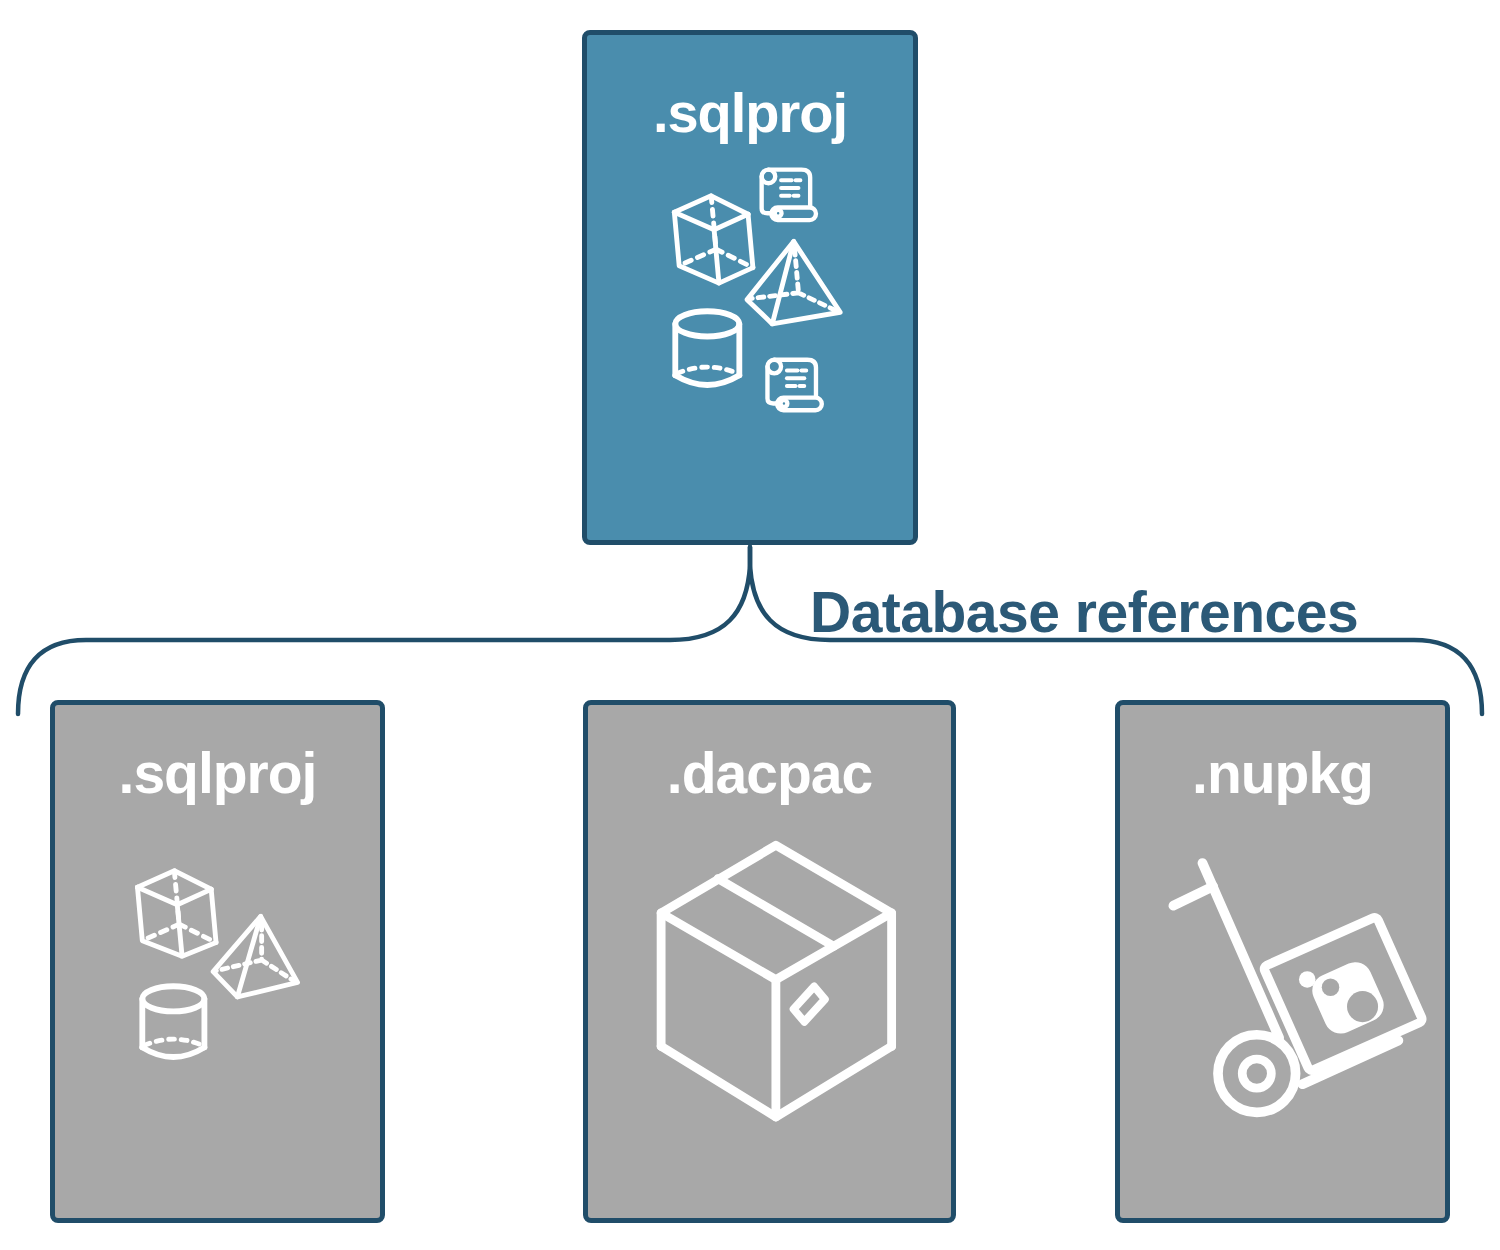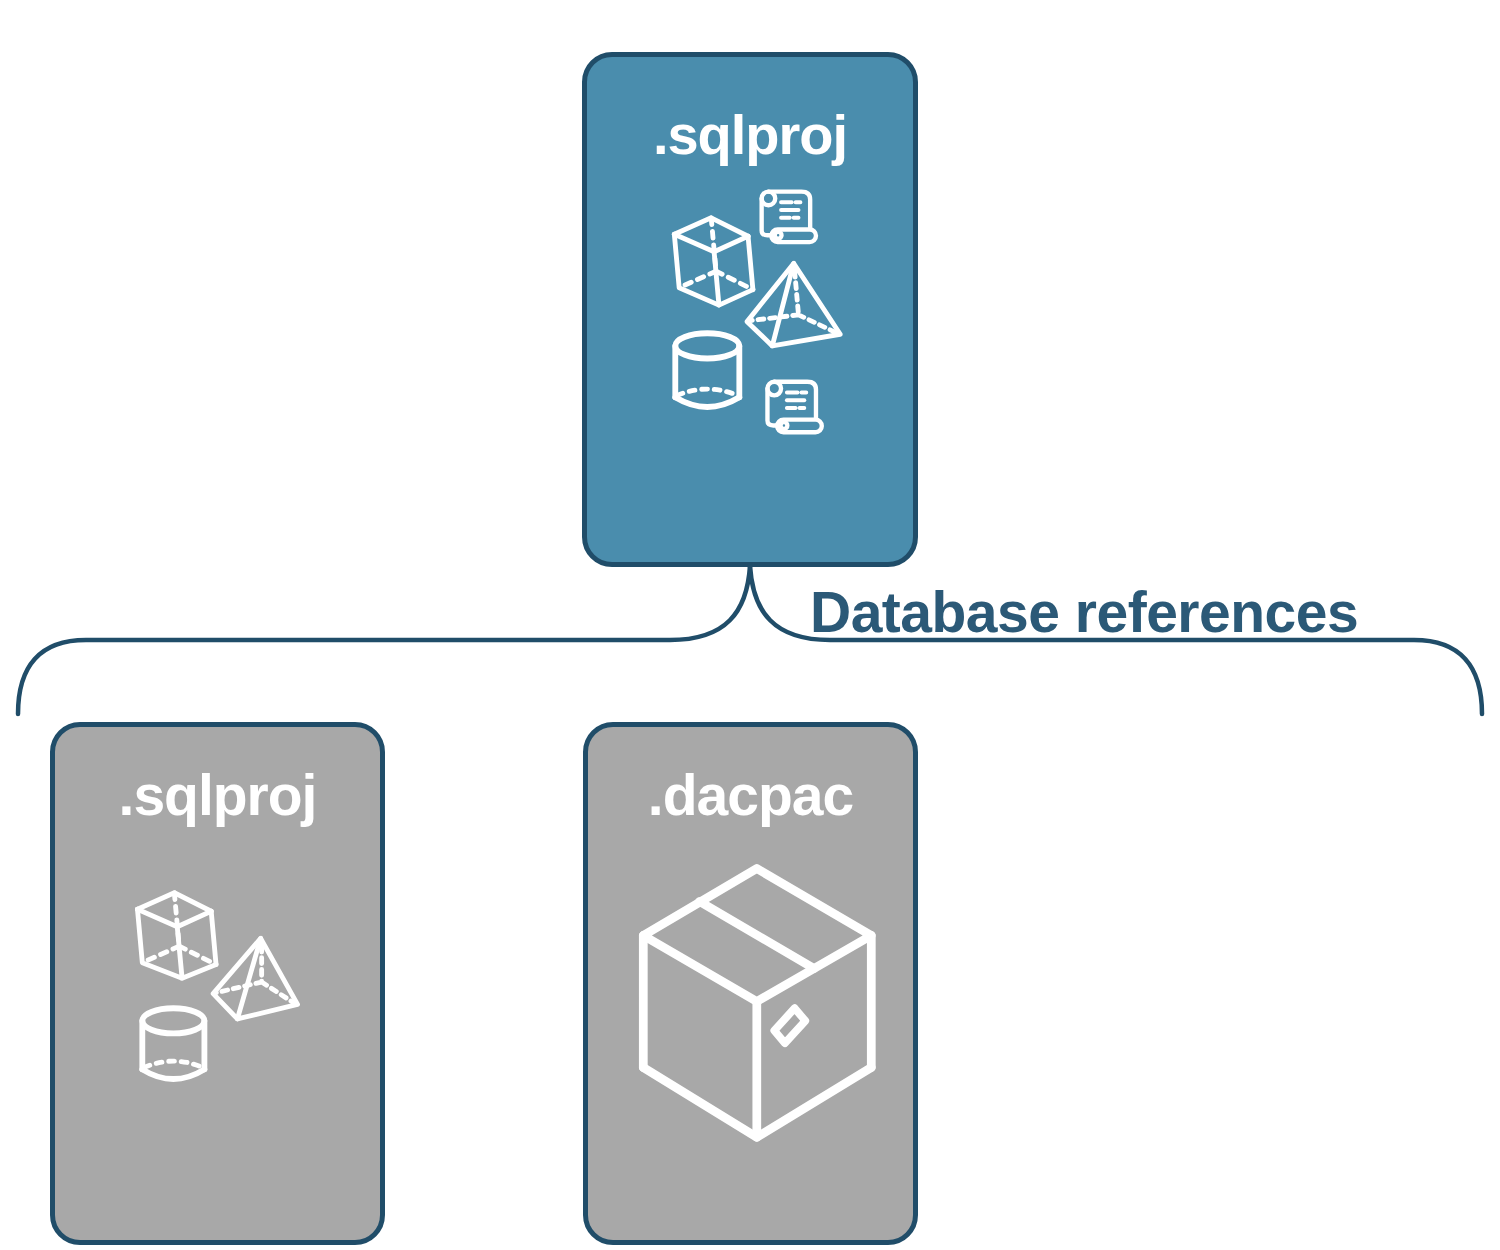--- a/index.html
+++ b/index.html
@@ -2,21 +2,21 @@
 <html style="--root-fill: #4A8DAD; --child-fill: #A8A8A8; --node-border: #204D69; --connector-line: #204D69; --connector-label-text: #2B5977; --icon-stroke: #FFFFFF;"><head>
 <meta charset="utf-8">
 <style>
   html,body{margin:0;padding:0;background:#ffffff;}
   .canvas{
     position:relative;width:1500px;height:1250px;background:#ffffff;overflow:hidden;
     font-family:"Liberation Sans", sans-serif;
   }
   .node{
     position:absolute;border:5px solid var(--node-border,#204D69);
-    border-radius:30px;box-sizing:border-box;margin-top:22px;
+    border-radius:8px;box-sizing:border-box;
   }
   .node.root{background:var(--root-fill,#4A8DAD);}
   .node.child{background:var(--child-fill,#A8A8A8);}
   .node-title{
     position:absolute;left:0;right:0;text-align:center;color:#ffffff;
     font-weight:bold;line-height:1;letter-spacing:-1px;
   }
   .node.root .node-title{top:50px;font-size:56px;}
   .node.child .node-title{top:40px;font-size:57px;}
   .icon-layer{position:absolute;inset:0;width:100%;height:100%;}
@@ -116,27 +116,48 @@
 
       <g class="stroke-icon" stroke-width="6">
         <ellipse cx="122" cy="300" rx="32" ry="13"></ellipse>
         <path d="M90,300 V350 M154,300 V350"></path>
         <path d="M90,350 Q122,370 154,350"></path>
         <path d="M92,348 Q122,335 152,348" stroke-dasharray="6 7" stroke-width="5"></path>
       </g>
     </svg>
   </div>
 
-  <div class="node child" style="left:583px;top:700px;width:335px;height:523px;">
+  <div class="node child" style="left:583px;top:700px;width:373px;height:523px;">
     <div class="node-title">.dacpac</div>
     <svg class="icon-layer" viewBox="0 0 335 523">
       <g class="stroke-icon" stroke-width="9">
         <path d="M174,143 L292,212 L174,280 L57,212 Z"></path>
         <path d="M115,177 L233,246"></path>
         <path d="M57,212 V348 M174,280 V420 M292,212 V348"></path>
         <path d="M57,348 L174,420 L292,348"></path>
         <path d="M192,310 L213,287 L224,300 L203,323 Z" stroke-width="8"></path>
       </g>
     </svg>
   </div>
 
+  <div class="node child" style="left:1115px;top:700px;width:335px;height:523px;">
+    <div class="node-title">.nupkg</div>
+    <svg class="icon-layer" viewBox="0 0 335 523">
+
+      <g class="stroke-icon" stroke-width="10">
+        <path d="M85,160 L164,340"></path>
+        <path d="M55,204 L96,184"></path>
+        <circle cx="141" cy="377" r="40"></circle>
+        <circle cx="141" cy="377" r="15" stroke-width="9"></circle>
+        <path d="M188,388 L287,343"></path>
+        <rect x="166" y="236" width="128" height="118" rx="4" transform="rotate(-24 230 295)" stroke-width="9.5"></rect>
+      </g>
+
+      <g>
+        <rect x="203" y="267" width="64" height="64" rx="17" transform="rotate(-24 235 299)" fill="var(--icon-stroke,#ffffff)"></rect>
+        <circle cx="217" cy="288" r="9" fill="var(--child-fill,#A8A8A8)"></circle>
+        <circle cx="250" cy="308" r="16" fill="var(--child-fill,#A8A8A8)"></circle>
+        <circle cx="193" cy="280" r="8.5" fill="var(--icon-stroke,#ffffff)"></circle>
+      </g>
+    </svg>
+  </div>
 
 </div>
 
 </body></html>

